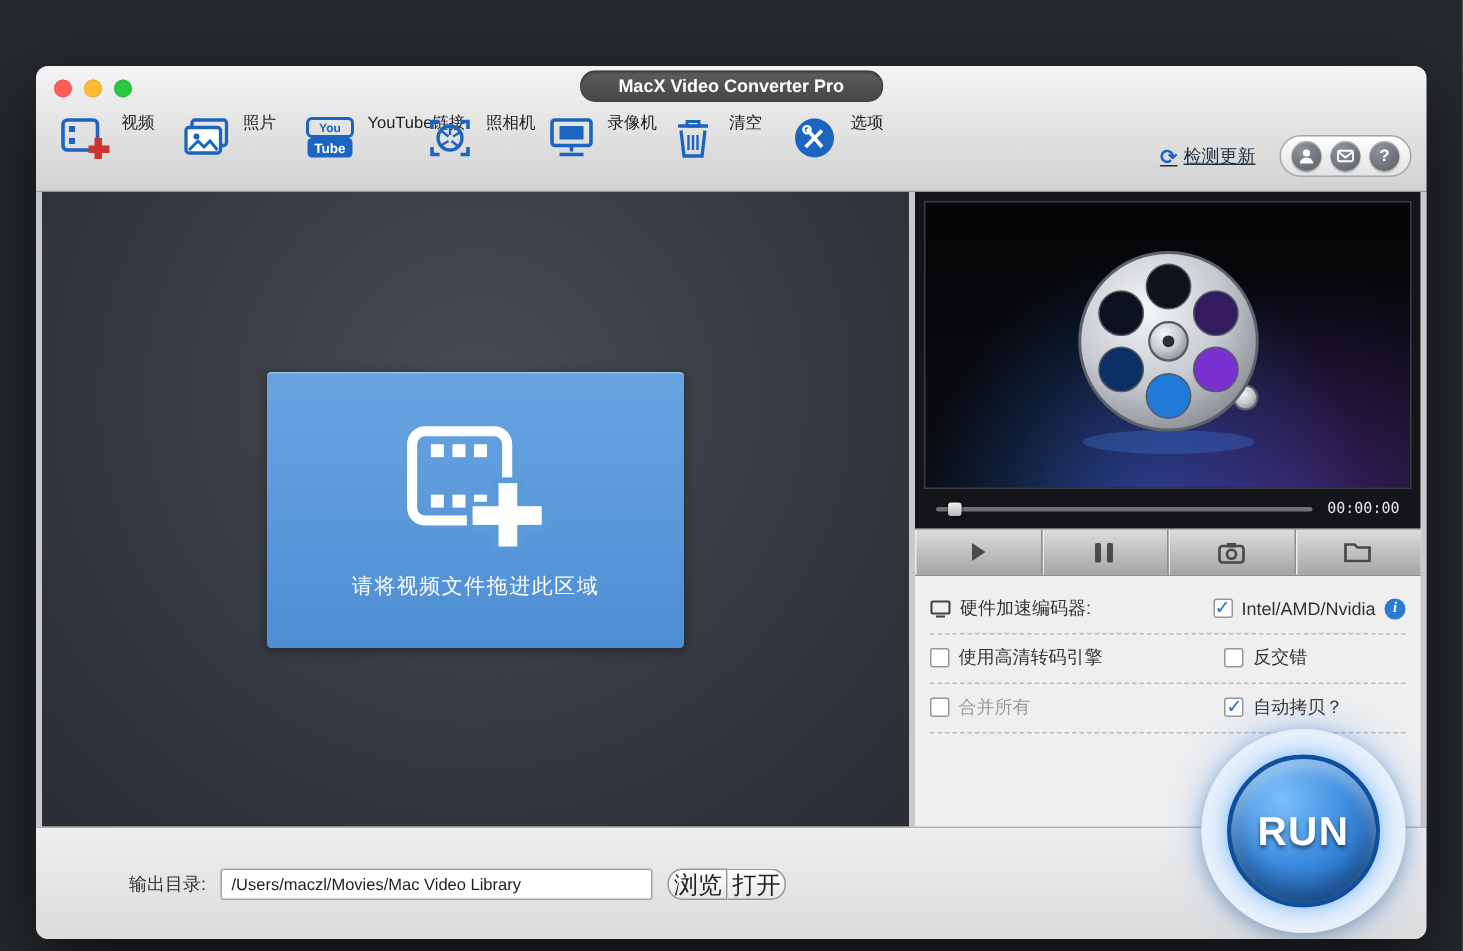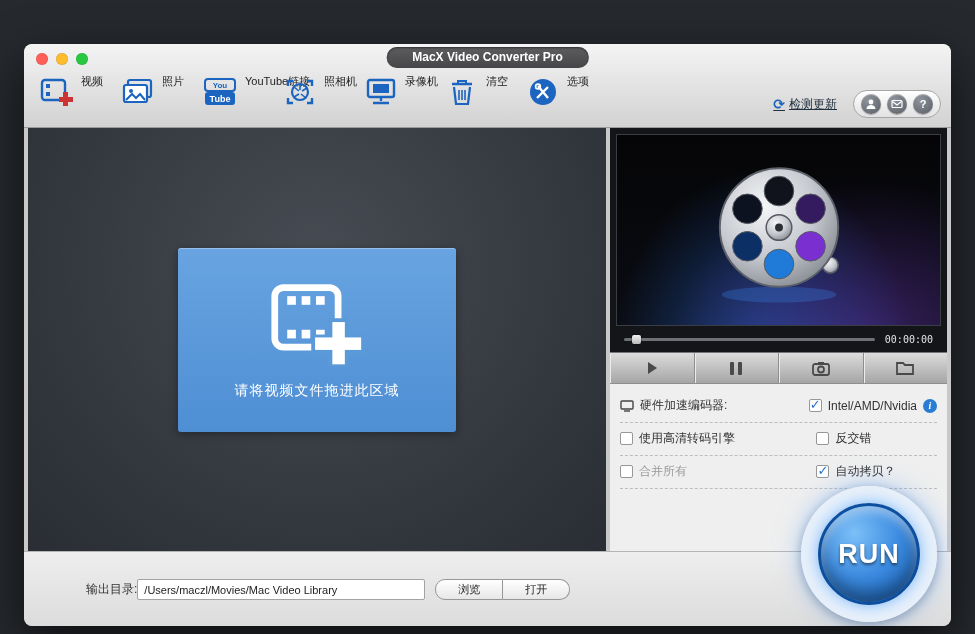--- a/index.html
+++ b/index.html
@@ -99,25 +99,25 @@
     box-shadow:inset 0 -10px 16px rgba(0,0,0,.35), inset 0 6px 10px rgba(255,255,255,.45),
       0 0 22px rgba(70,150,240,.9);
     color:#fff; font-size:27px; font-weight:bold; letter-spacing:1px;
     text-shadow:0 2px 3px rgba(0,0,0,.5); cursor:pointer;
     font-family:"Liberation Sans",sans-serif; }
 
   
   .bottom-bar { height:75px; background:linear-gradient(#eeeeee,#dcdcdc);
     border-top:1px solid #b5b5b5; border-radius:0 0 8px 8px; position:relative; }
   .output-row { display:flex; align-items:center; margin:27px 0 0 62px; }
-  .output-label { font-size:12px; color:#333; margin-right:0; }
+  .output-label { font-size:12px; color:#333; margin-right:10px; }
   .output-input { width:288px; height:21px; font-size:11px; color:#222; padding:0 6px;
     border:1px solid #a3a3a3; border-radius:2px; background:#fff; }
   .btn-group { display:flex; margin-left:10px; }
-  .obtn { height:21px; padding:0 22px; font-size:11px; color:#222;
+  .obtn { height:21px; padding:0 3px; font-size:16px; color:#222;
     background:linear-gradient(#ffffff,#e7e7e7); border:1px solid #979797; cursor:pointer; }
   .obtn.first { border-radius:10px 0 0 10px; }
   .obtn.last { border-radius:0 10px 10px 0; border-left:none; }
 
   svg { display:block; }
 </style>
 </head>
 <body>
 
 <div class="window">

